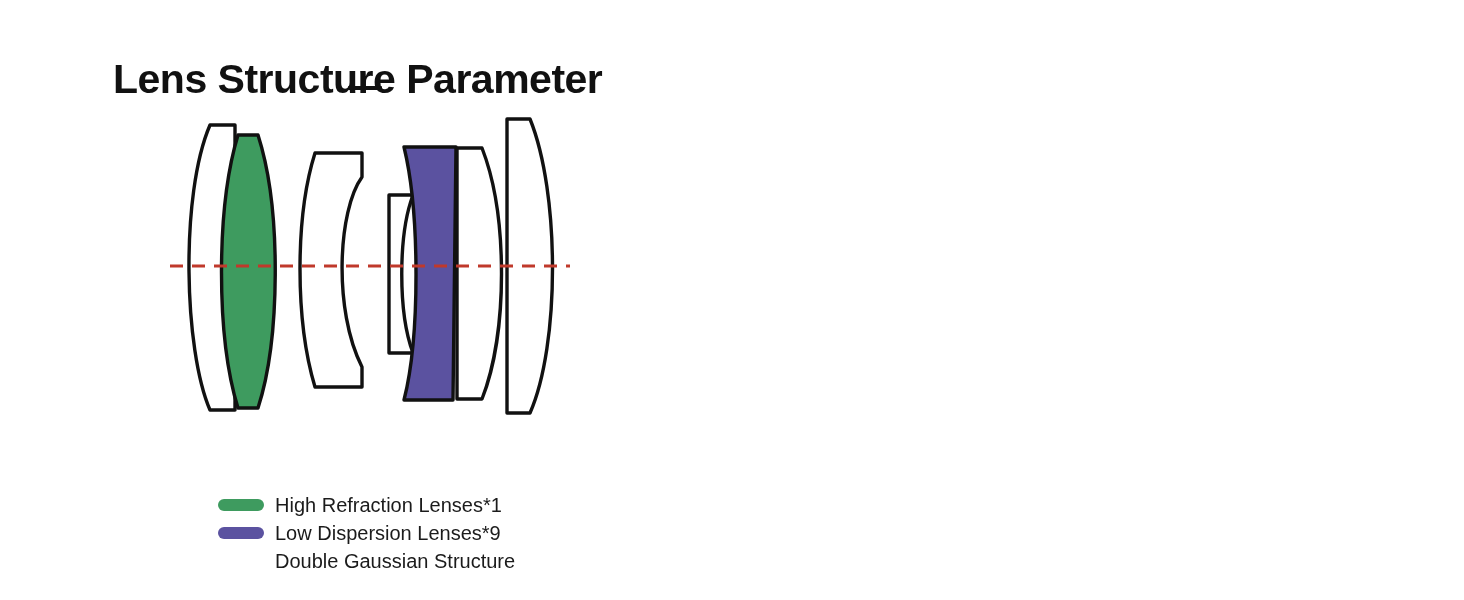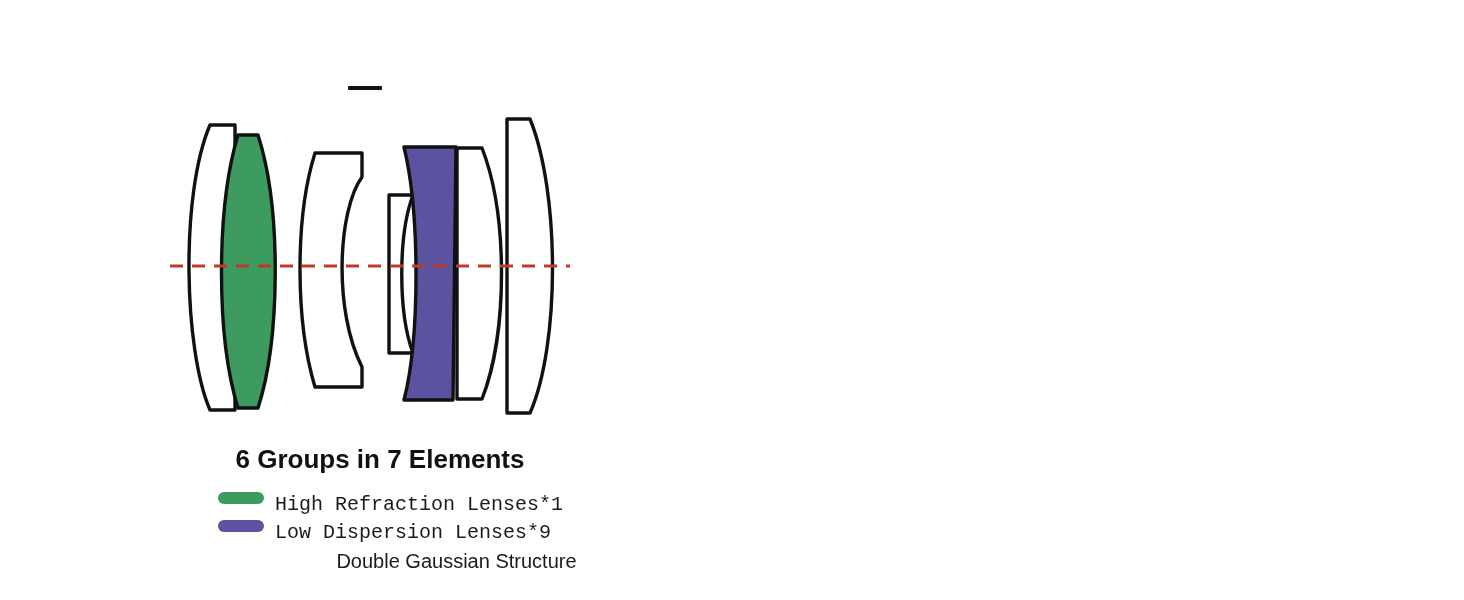--- a/index.html
+++ b/index.html
@@ -30,36 +30,37 @@
   
   #lens-diagram{position:absolute;left:170px;top:105px;width:400px;height:320px;}
   #lens-diagram svg{display:block;}
 
   
   #lens-caption{
     position:absolute;left:0;top:444px;width:760px;text-align:center;
     font-size:26px;font-weight:700;color:#111;
   }
   #lens-legend{position:absolute;left:218px;top:492px;width:420px;}
-  .legend-row{display:flex;height:26px;margin-bottom:2px;font-family:Liberation Mono, monospace;}
+  .legend-row{display:flex;align-items:center;height:26px;margin-bottom:2px;}
   .legend-swatch{
     width:46px;height:12px;border-radius:6px;flex:0 0 auto;margin-right:11px;
   }
   .legend-label{font-size:20px;color:#1b1b1b;line-height:26px;white-space:nowrap;}
   #legend-note{
-    margin-left:57px;font-size:20px;color:#1b1b1b;line-height:26px;white-space:nowrap;text-align:center;
+    margin-left:57px;font-size:20px;color:#1b1b1b;line-height:26px;white-space:nowrap;
   }
 </style>
 </head>
 <body>
 
 <div class="page">
 
   <section class="panel" id="panel-lens">
 
+    <h1 class="panel-title" id="lens-title">Lens Structure Parameter</h1>
     <div class="title-rule" id="lens-title-rule"></div>
 
     <div id="lens-diagram">
       <svg width="400" height="320" viewBox="0 0 400 320" xmlns="http://www.w3.org/2000/svg">
         <g fill="none" stroke="#111111" stroke-width="3.4" stroke-linejoin="round" stroke-linecap="round">
 
           <path d="M 40 20 L 65 20 L 65 305 L 40 305 C 14 245 10 90 40 20 Z" fill="#ffffff"></path>
 
           <path d="M 68 30 L 88 30 C 112 105 110 235 88 303 L 68 303 C 46 232 46 103 68 30 Z" fill="#3E9B5F"></path>
 
@@ -71,21 +72,20 @@
 
           <path d="M 287 43 L 312 43 C 338 110 338 228 312 294 L 287 294 Z" fill="#ffffff"></path>
 
           <path d="M 337 14 L 360 14 C 390 88 390 240 360 308 L 337 308 Z" fill="#ffffff"></path>
         </g>
 
         <line x1="0" y1="161" x2="400" y2="161" stroke="#C0392B" stroke-width="3" stroke-dasharray="13 9"></line>
       </svg>
     </div>
 
-    <div id="lens-caption">6 Groups in 7 Elements</div>
 
     <div id="lens-legend">
       <div class="legend-row">
         <span class="legend-swatch" style="background:#3E9B5F;"></span>
         <span class="legend-label">High Refraction Lenses*1</span>
       </div>
       <div class="legend-row">
         <span class="legend-swatch" style="background:#5B52A0;"></span>
         <span class="legend-label">Low Dispersion Lenses*9</span>
       </div>

